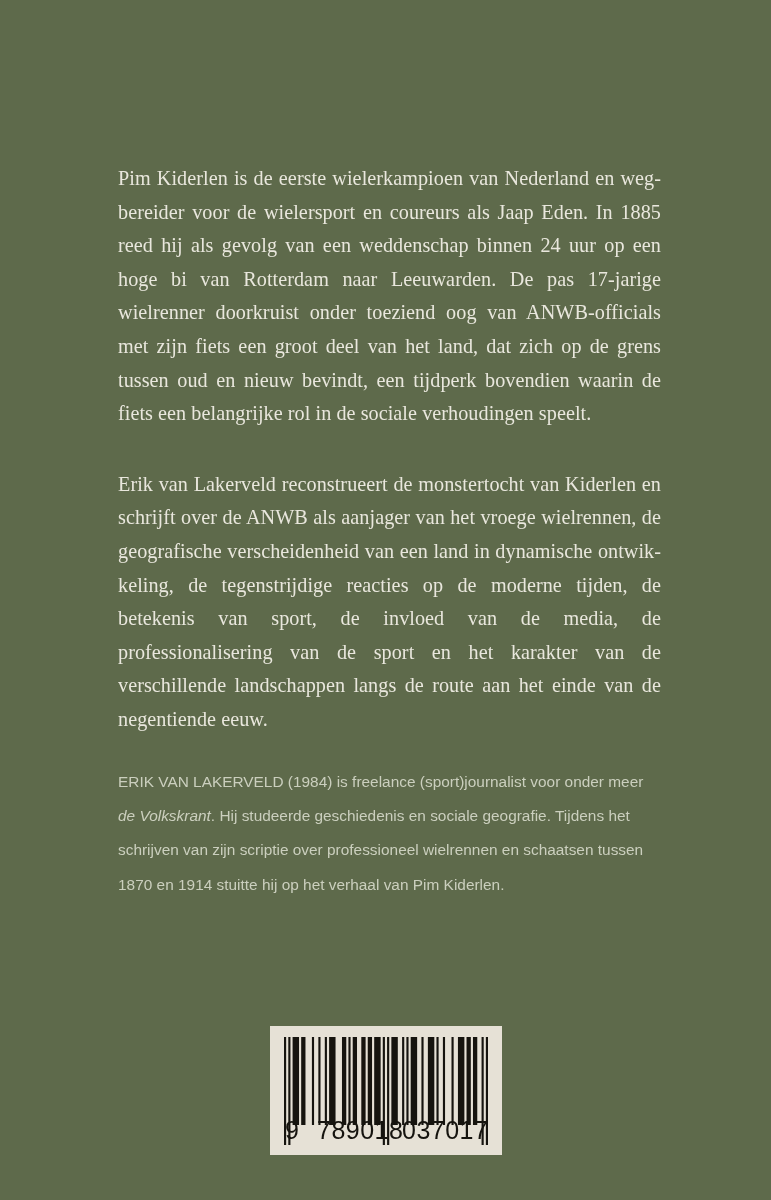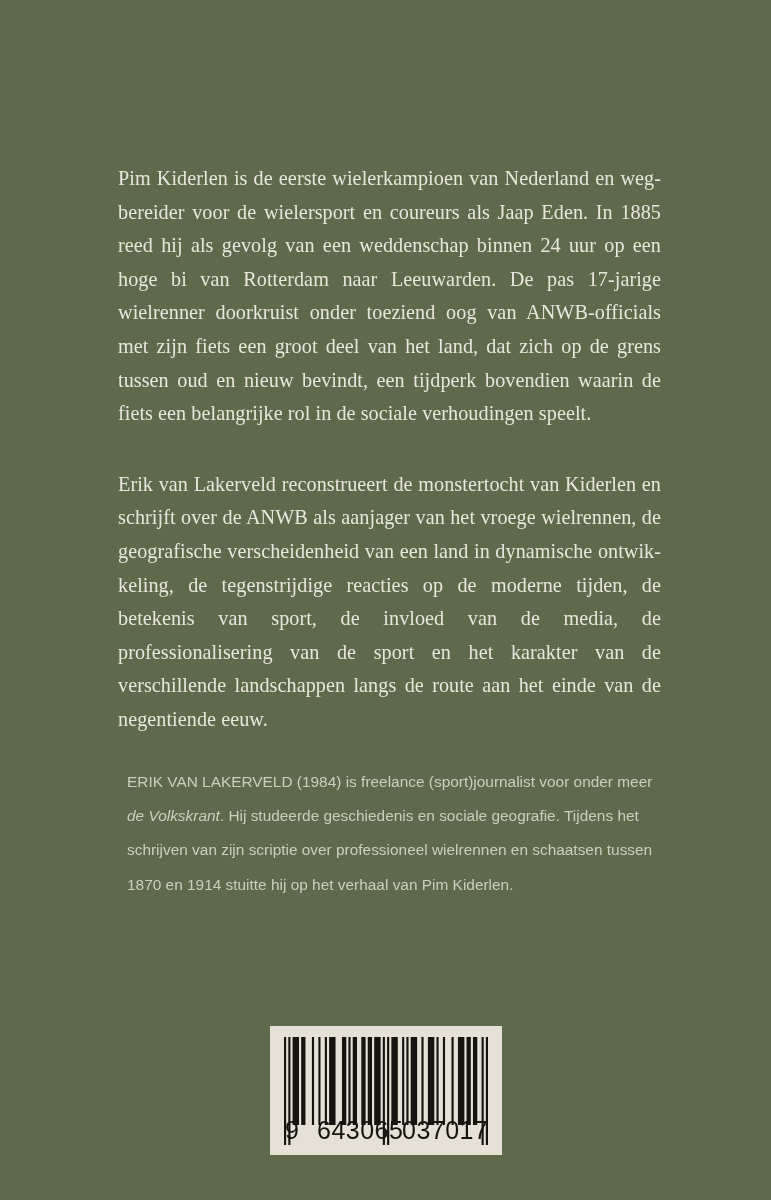--- a/index.html
+++ b/index.html
@@ -40,21 +40,21 @@
     text-align: justify;
     text-justify: inter-word;
     margin: 0 0 37px 0;
     letter-spacing: 0.05px;
     hyphens: manual;
   }
   .blurb:last-of-type { margin-bottom: 0; }
 
   .bio-block {
     position: absolute;
-    left: 127px;
+    left: 118px;
     top: 765px;
     width: 543px;
   }
 
   .bio {
     font-family: "Liberation Sans", sans-serif;
     font-size: 15.4px;
     line-height: 34.2px;
     color: #cbcfbe;
     text-align: left;
@@ -164,19 +164,19 @@
             <rect x="167.495" y="0" width="2.147" height="88.00"></rect>
             <rect x="173.937" y="0" width="6.442" height="88.00"></rect>
             <rect x="182.526" y="0" width="4.295" height="88.00"></rect>
             <rect x="188.968" y="0" width="4.295" height="88.00"></rect>
             <rect x="197.558" y="0" width="2.147" height="108.00"></rect>
             <rect x="201.853" y="0" width="2.147" height="108.00"></rect>
           </g>
       </svg>
       <div class="barcode-digits">
         <span class="digit-lead">9</span>
-        <span class="digit-left">643065</span>
+        <span class="digit-left">789018</span>
         <span class="digit-right">037017</span>
       </div>
     </div>
   </div>
 
 </div>
 
 </body></html>

